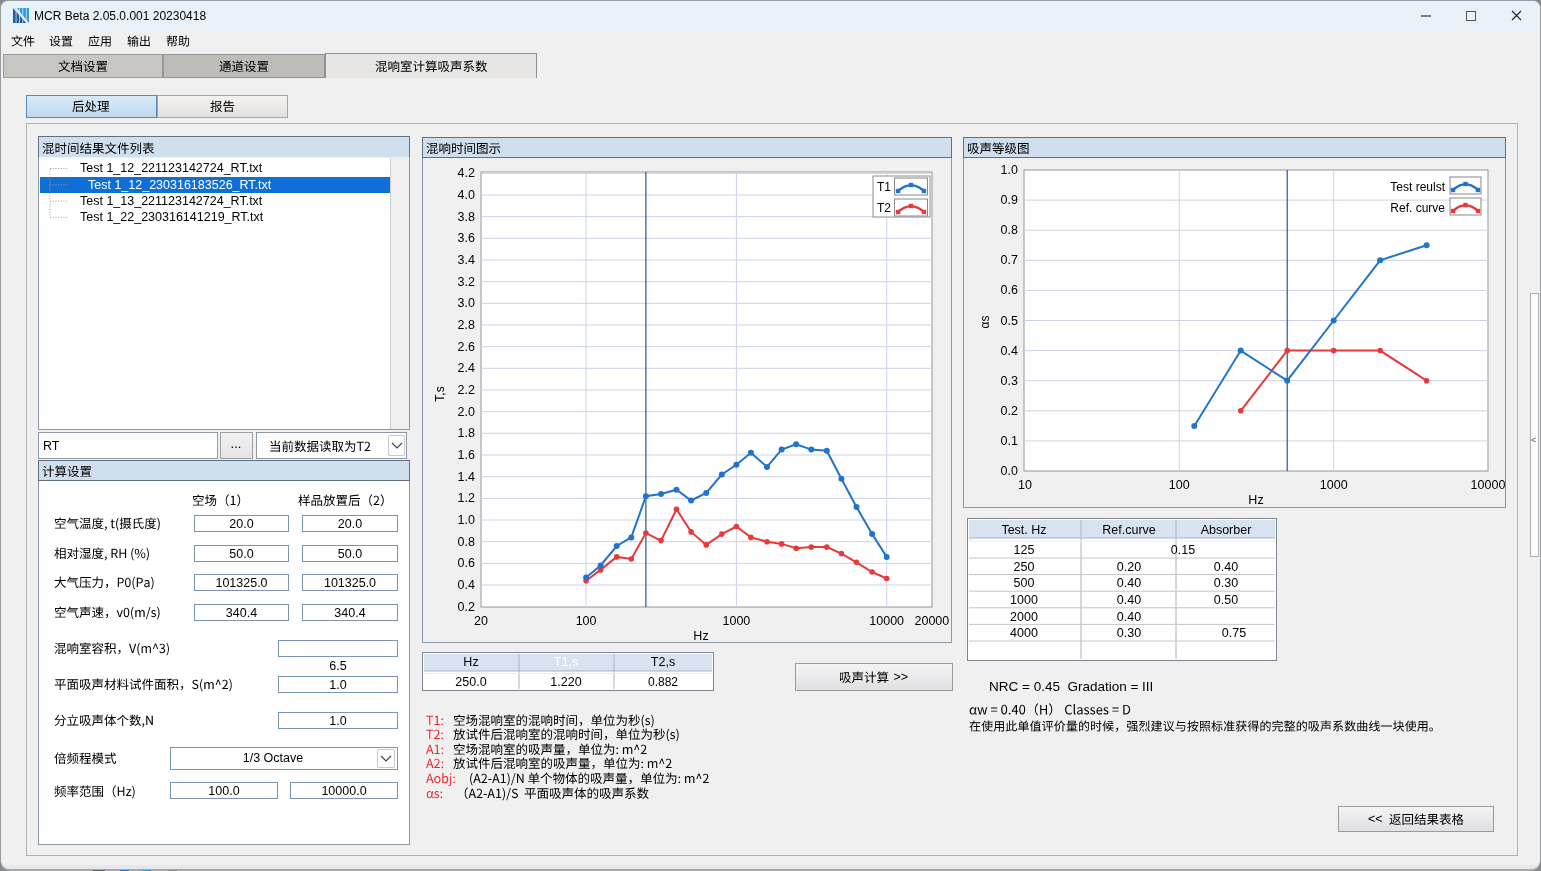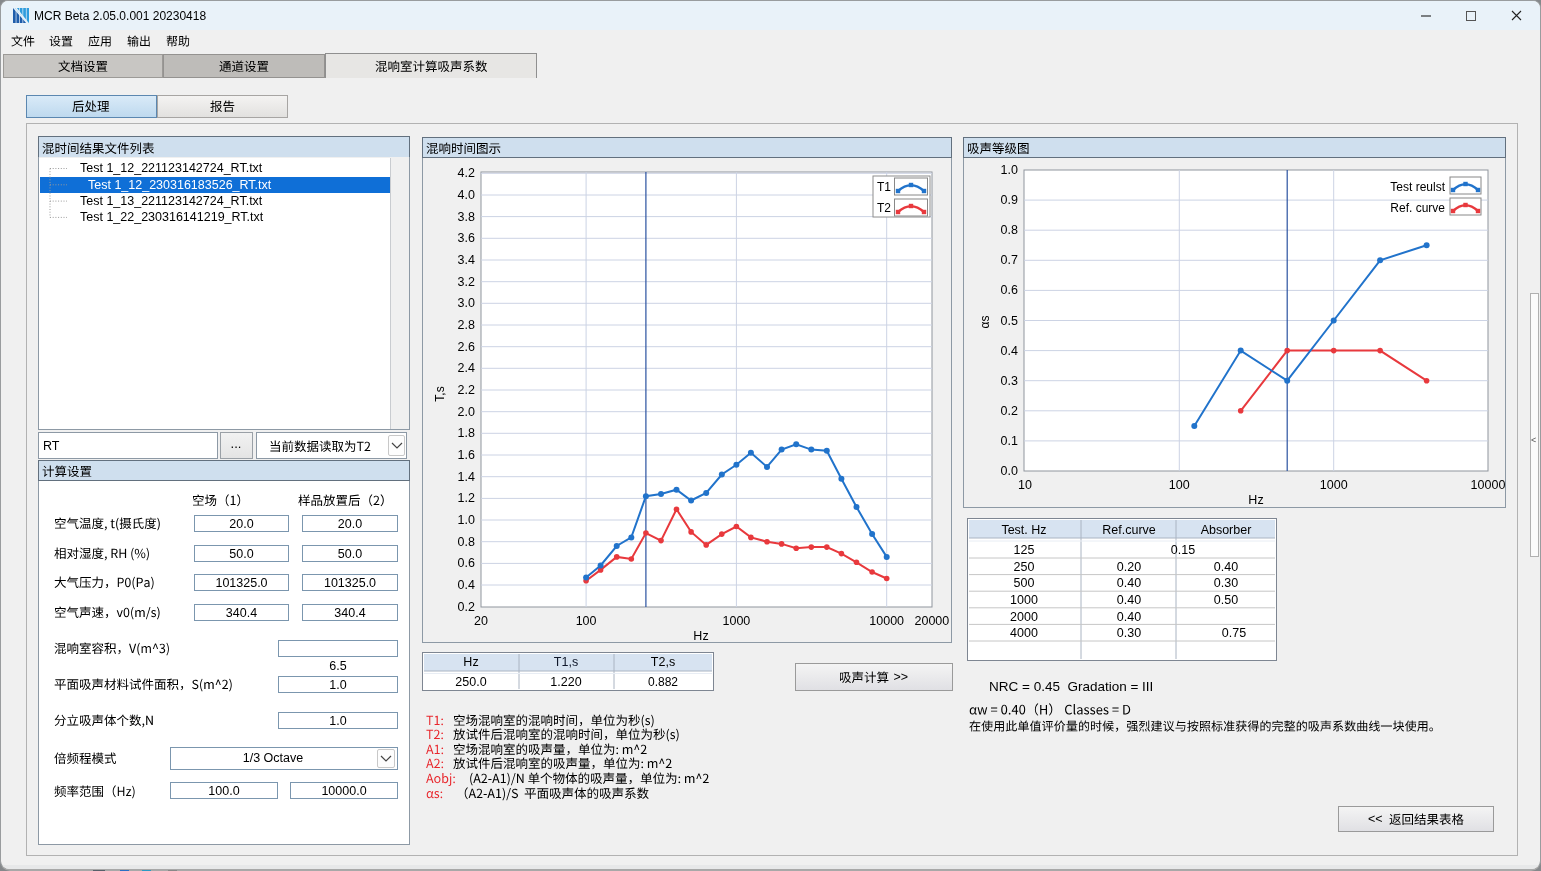--- a/index.html
+++ b/index.html
@@ -304,21 +304,21 @@
       </svg>
 <div class="abs" style="left:421px;top:652px;width:292px;height:39px;border:1px solid #7e8692;background:#fff"></div>
 <div class="abs" style="left:423px;top:654px;width:288px;height:17px;background:#d7e3f1"></div>
 <svg class="abs" style="left:421px;top:652px" width="292" height="39">
 <line x1="97" y1="2" x2="97" y2="37" stroke="#aab4c2"></line>
         <line x1="192" y1="2" x2="192" y2="37" stroke="#aab4c2"></line>
 <line x1="2" y1="19" x2="290" y2="19" stroke="#aab4c2"></line>
         <line x1="2" y1="21.5" x2="290" y2="21.5" stroke="#e8edf4"></line>
 </svg>
 <div class="t" style="left:470px;top:655.2px;font-size:12.5px;color:#000;transform:translate(-50%,0);">Hz</div>
-<div class="t" style="left:565px;top:655.2px;font-size:12.5px;color:#0f172a;transform:translate(-50%,0);text-align:center;">T1,s</div>
+<div class="t" style="left:565px;top:655.2px;font-size:12.5px;color:#ffffff;transform:translate(-50%,0);text-align:center;">T1,s</div>
 <div class="t" style="left:662px;top:655.2px;font-size:12.5px;color:#000;transform:translate(-50%,0);">T2,s</div>
 <div class="t" style="left:470px;top:674.8px;font-size:12.5px;color:#000;transform:translate(-50%,0);">250.0</div>
 <div class="t" style="left:565px;top:674.8px;font-size:12.5px;color:#000;transform:translate(-50%,0);">1.220</div>
 <div class="t" style="left:662px;top:674.8px;font-size:12px;color:#000;transform:translate(-50%,0);">0.882</div>
 <div class="abs" style="left:794px;top:663px;width:158px;height:28px;background:linear-gradient(#f4f4f4,#e0e0e4);border:1px solid #9a9a9a"></div>
 <svg style="position:absolute;left:837.5px;top:671.0px;overflow:visible" width="50" height="16" fill="#000">
         <path transform="translate(0,11.0)" d="M4.6 -9.7V-8.8H6C5.8 -4.6 5.3 -1.5 3.2 0.5C3.4 0.6 3.9 0.9 4 1C5.3 -0.4 6.1 -2.1 6.4 -4.4C6.9 -3.3 7.5 -2.3 8.2 -1.4C7.5 -0.7 6.7 -0.1 5.8 0.3C6 0.5 6.4 0.8 6.5 1C7.3 0.6 8.2 0 8.9 -0.7C9.6 -0 10.5 0.6 11.5 1C11.6 0.7 11.9 0.4 12.1 0.2C11.1 -0.2 10.2 -0.7 9.5 -1.5C10.4 -2.6 11.1 -4.2 11.5 -6.1L11 -6.3L10.8 -6.3H9.4C9.7 -7.3 10 -8.6 10.3 -9.7ZM6.9 -8.8H9.2C8.9 -7.7 8.5 -6.3 8.2 -5.5H10.5C10.1 -4.1 9.6 -3 8.9 -2.1C7.9 -3.2 7.2 -4.7 6.7 -6.2C6.8 -7 6.8 -7.9 6.9 -8.8ZM1 -9.3V-1.1H1.8V-2.3H4.1V-9.3ZM1.8 -8.4H3.3V-3.2H1.8Z M18.2 -10.5V-9.5H13.4V-8.6H18.2V-7.4H14.1V-6.6H23.6V-7.4H19.2V-8.6H24.1V-9.5H19.2V-10.5ZM14.4 -5.6V-4C14.4 -2.7 14.2 -0.9 12.9 0.4C13.1 0.6 13.4 0.9 13.6 1.1C14.5 0.2 15 -1 15.2 -2.1H22.4V-1.5H23.3V-5.6ZM22.4 -2.9H19.2V-4.8H22.4ZM15.3 -2.9C15.3 -3.3 15.3 -3.6 15.3 -4V-4.8H18.3V-2.9Z M26.7 -9.7C27.4 -9.1 28.3 -8.2 28.7 -7.7L29.3 -8.4C28.9 -8.9 28 -9.7 27.3 -10.3ZM25.6 -6.6V-5.7H27.6V-1.2C27.6 -0.6 27.2 -0.2 26.9 -0.1C27.1 0.1 27.4 0.5 27.4 0.8C27.6 0.5 28 0.2 30.4 -1.5C30.3 -1.6 30.1 -2 30.1 -2.3L28.5 -1.2V-6.6ZM32.8 -10.5V-6.4H29.6V-5.4H32.8V1H33.8V-5.4H37V-6.4H33.8V-10.5Z M40.6 -5.7H47V-5H40.6ZM40.6 -4.4H47V-3.6H40.6ZM40.6 -7H47V-6.3H40.6ZM44.7 -10.6C44.4 -9.6 43.7 -8.7 43 -8.1C43.2 -8 43.5 -7.8 43.7 -7.7H41.2L41.9 -7.9C41.8 -8.2 41.6 -8.5 41.4 -8.8H43.6V-9.6H40.3C40.4 -9.8 40.5 -10.1 40.7 -10.3L39.8 -10.6C39.4 -9.6 38.7 -8.6 37.9 -8C38.1 -7.9 38.5 -7.6 38.7 -7.5C39.1 -7.8 39.5 -8.3 39.8 -8.8H40.5C40.7 -8.4 41 -8 41.1 -7.7H39.7V-3H41.4V-2.2L41.4 -1.9H38.2V-1.1H41.1C40.7 -0.6 40 -0.1 38.4 0.3C38.6 0.5 38.9 0.8 39 1C41 0.4 41.8 -0.4 42.1 -1.1H45.5V1H46.5V-1.1H49.4V-1.9H46.5V-3H48V-7.7H46.8L47.5 -8C47.3 -8.2 47.1 -8.5 46.9 -8.8H49.2V-9.6H45.2C45.4 -9.8 45.5 -10.1 45.6 -10.4ZM45.5 -1.9H42.3L42.3 -2.1V-3H45.5ZM43.8 -7.7C44.1 -8 44.5 -8.4 44.8 -8.8H45.8C46.1 -8.4 46.5 -8 46.6 -7.7Z"></path>
       </svg>
 <div class="t" style="left:892.5px;top:669.8px;font-size:12.5px;color:#000;">&gt;&gt;</div>
 <svg style="position:absolute;left:425.0px;top:713.5px;overflow:visible" width="18" height="16" fill="#e8262c">

